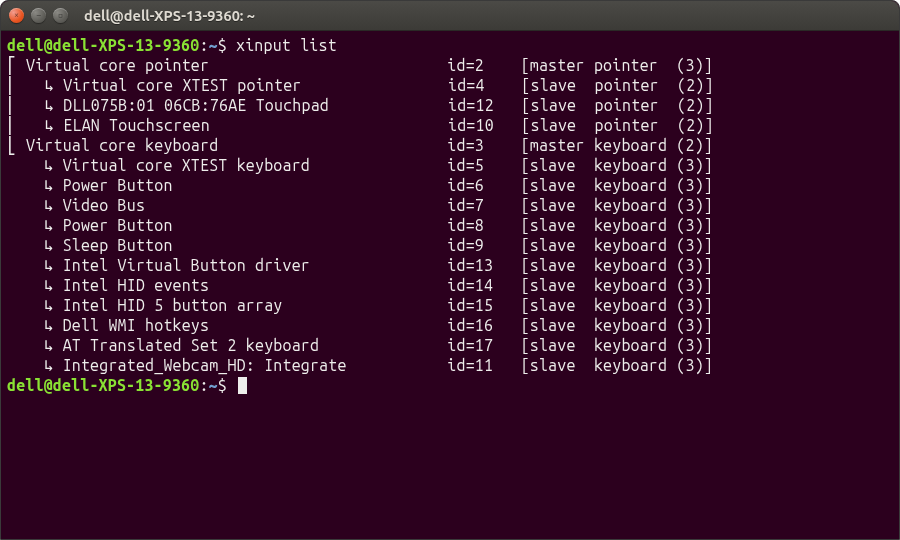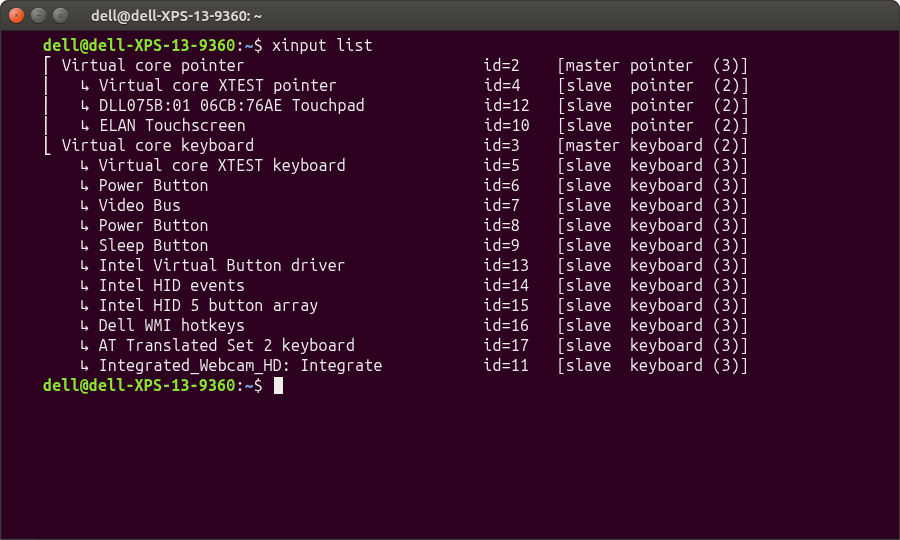--- a/index.html
+++ b/index.html
@@ -27,33 +27,32 @@
     display: flex; align-items: center; justify-content: center;
     font-size: 9px; line-height: 1; color: rgba(0,0,0,0.5);
     box-shadow: inset 0 1px 0 rgba(255,255,255,0.3), 0 1px 1px rgba(0,0,0,0.4);
   }
   .btn-close { background: radial-gradient(circle at 30% 30%,#f29c8f,#e95420 60%,#c6431b); }
   .btn-min   { background: radial-gradient(circle at 30% 30%,#8a8984,#5f5e59 60%,#4a4945); }
   .btn-max   { background: radial-gradient(circle at 30% 30%,#8a8984,#5f5e59 60%,#4a4945); }
   .title {
     color: #dfdbd2; font-weight: bold; font-size: 14.5px;
     font-family: "Ubuntu","DejaVu Sans",sans-serif;
-    margin-left: 15px;
+    margin-left: 8px;
     text-shadow: 0 1px 0 rgba(0,0,0,0.4);
   }
   .term {
     flex: 1;
     padding: 4px 6px 6px 6px;
     background: #2c001e;
     color: #ffffff;
     font-size: 16px;
     line-height: 20px;
     white-space: pre;
     letter-spacing: 0.2px;
-    margin-left: 36px;
   }
   .c-green  { color: #8ae234; font-weight: bold; }
   .c-blue   { color: #729fcf; font-weight: bold; }
   .c-white  { color: #eeeeec; }
   .cursor {
     display: inline-block;
     width: 9px; height: 17px;
     background: #eeeeec;
     vertical-align: -3px;
     margin-left: 2px;

